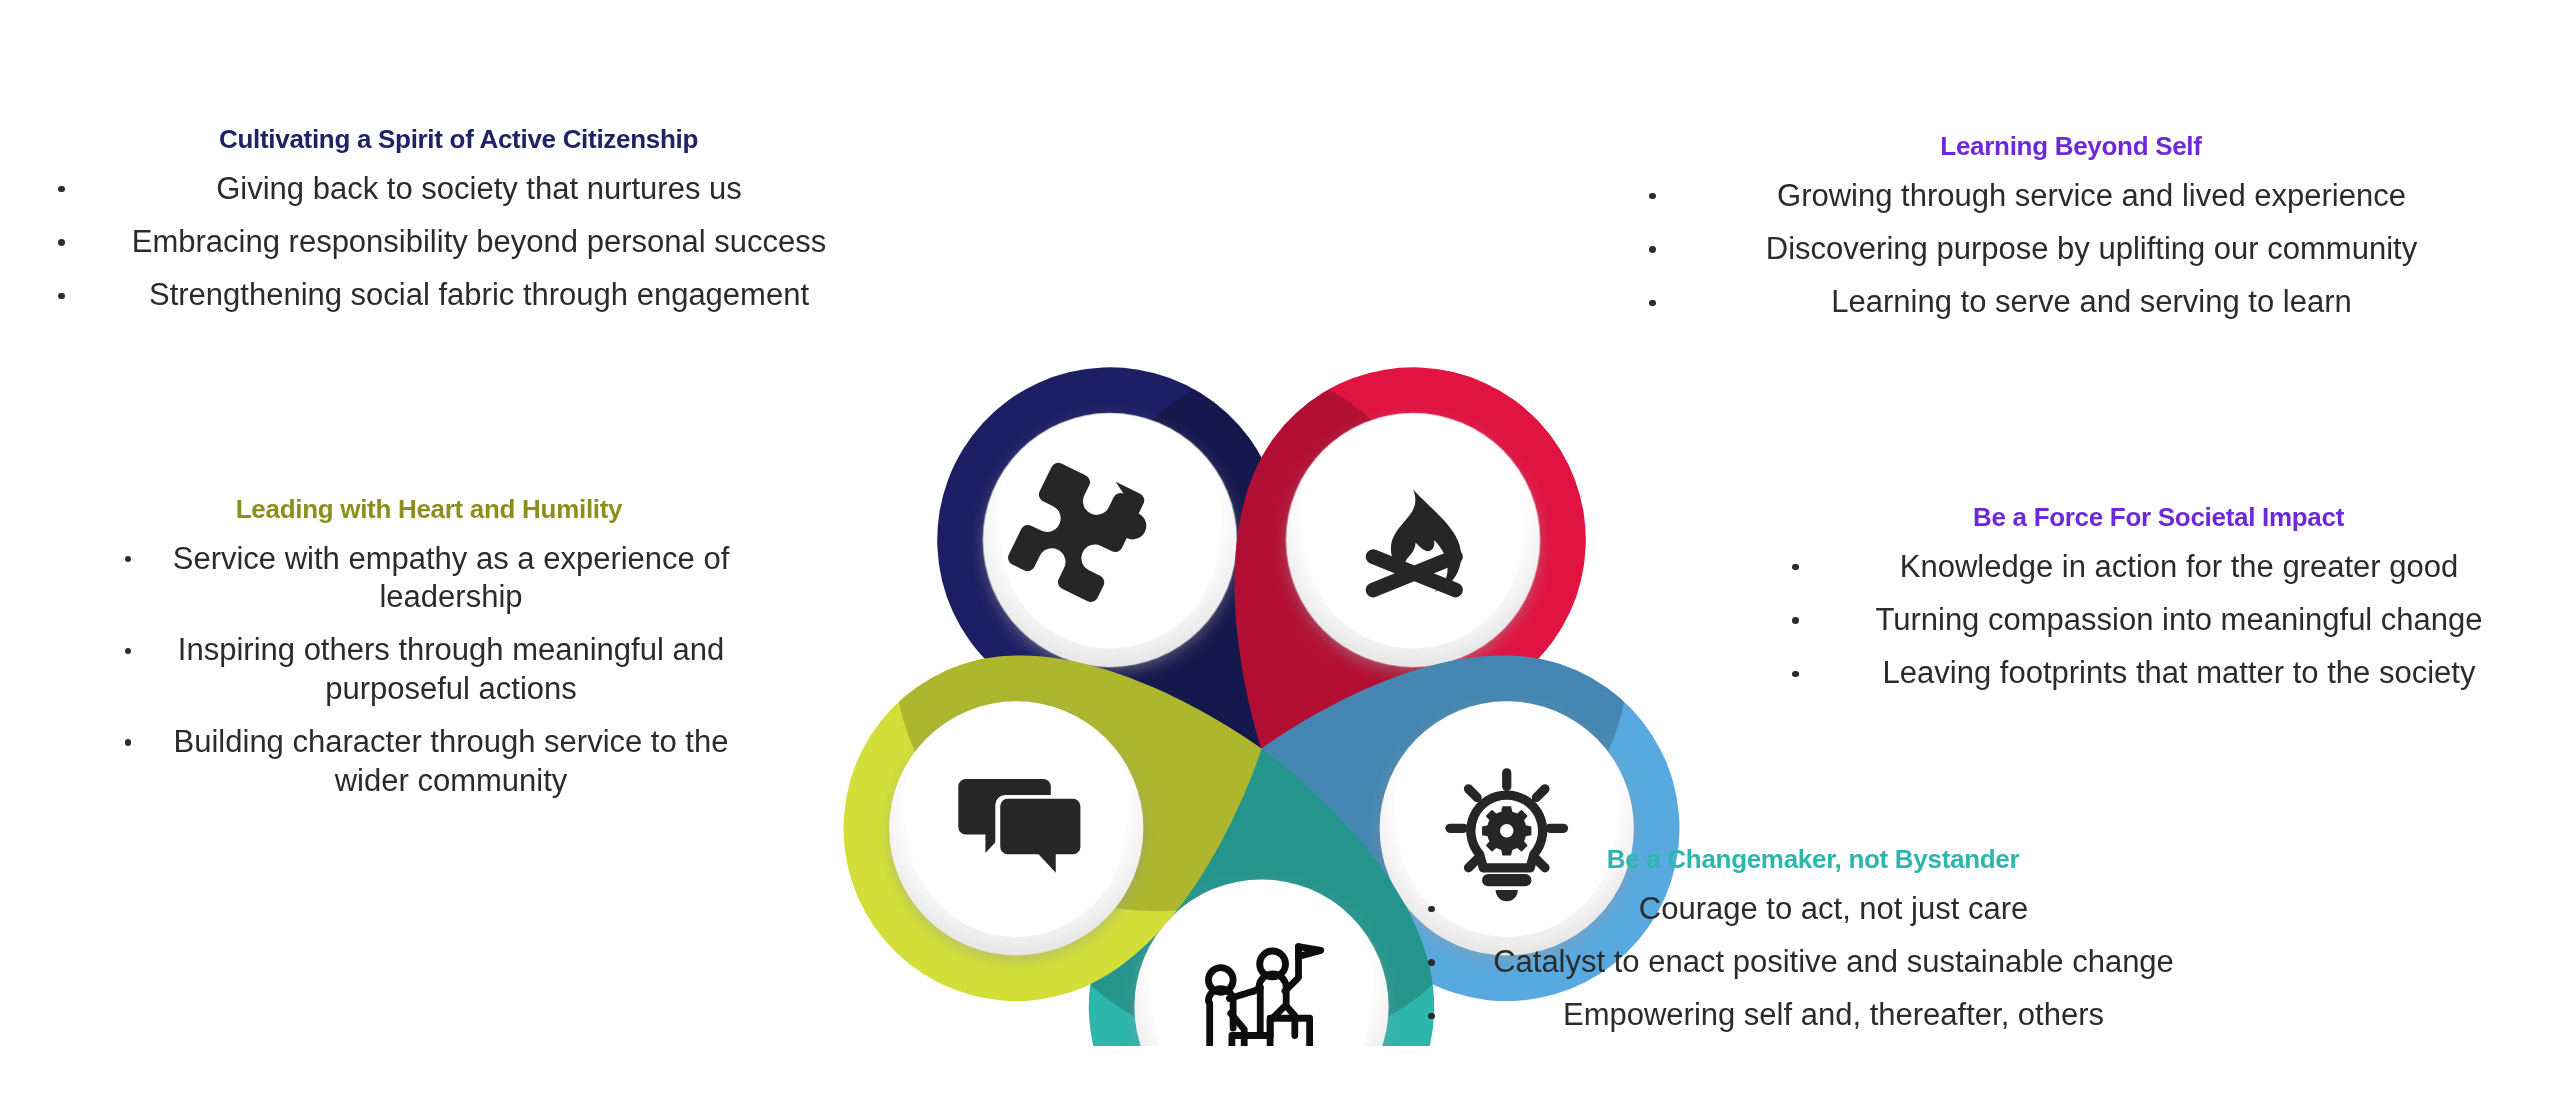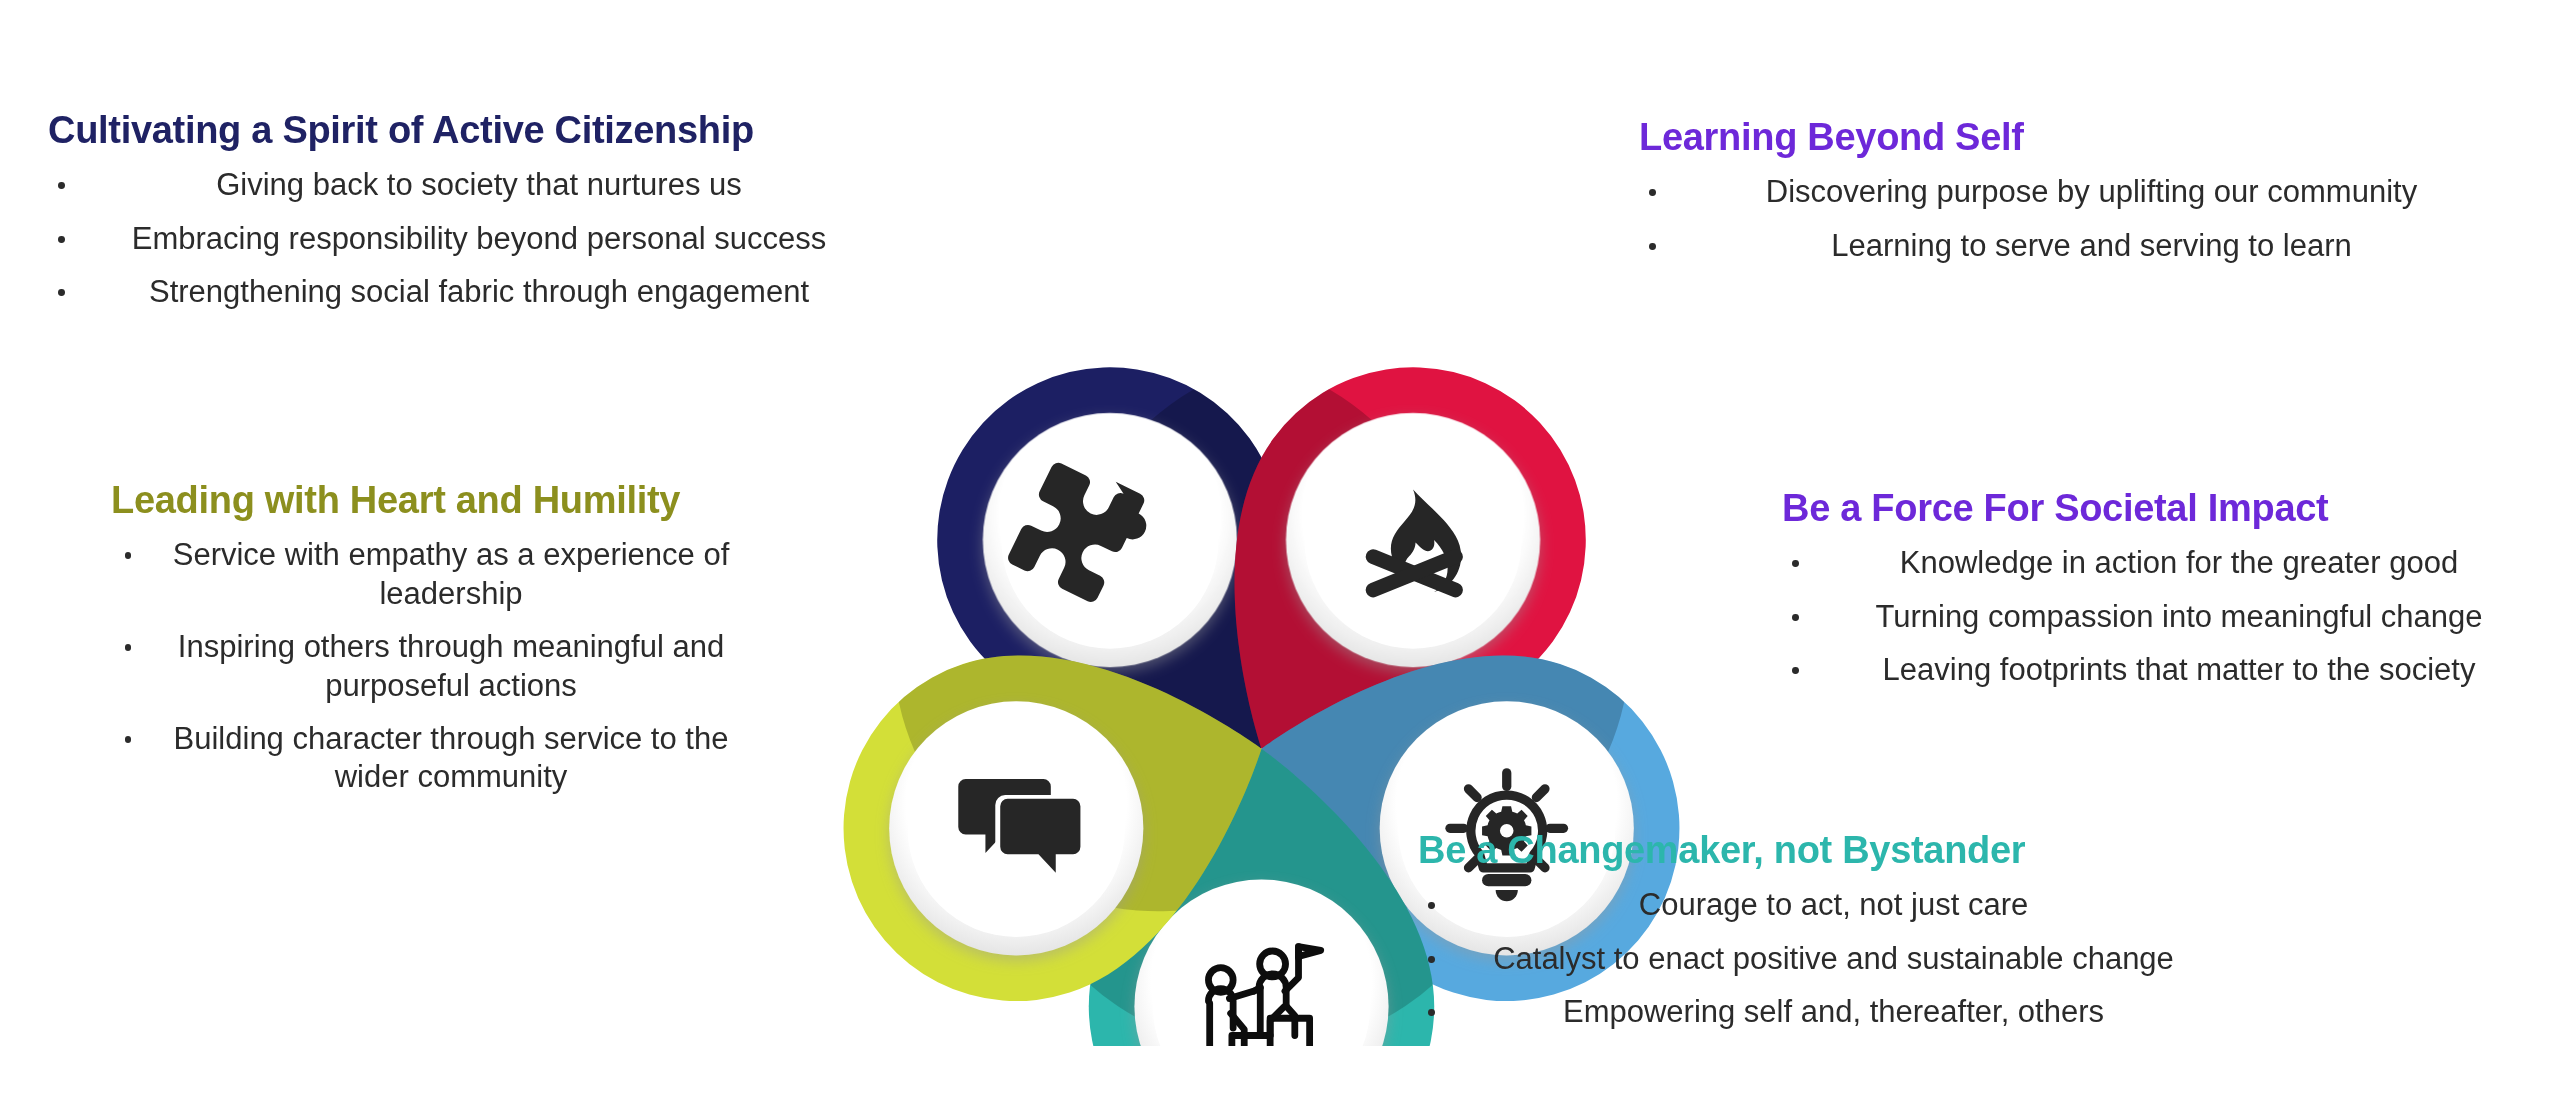--- a/index.html
+++ b/index.html
@@ -19,25 +19,26 @@
     background: #ffffff;
     overflow: hidden;
   }
 
   
   .block {
     position: absolute;
   }
   .block-heading {
     font-weight: bold;
-    font-size: 38px;
+    font-size: 26px;
     line-height: 1.06;
     letter-spacing: -0.3px;
-    margin: 0 0 16px 0;
+    margin: 16px 0 16px 0;
     white-space: nowrap;
+    text-align: center;
   }
   .block ul {
     list-style: none;
     margin: 0;
     padding: 0;
   }
   .block li {
     position: relative;
     font-size: 31px;
     line-height: 1.24;
@@ -224,20 +225,21 @@
     <ul>
       <li><span class="bullet"></span><span>Giving back to society that nurtures us</span></li>
       <li><span class="bullet"></span><span>Embracing responsibility beyond personal success</span></li>
       <li><span class="bullet"></span><span>Strengthening social fabric through engagement</span></li>
     </ul>
   </div>
 
   <div class="block" id="block-learning">
     <div class="block-heading" style="color:#6d28d9">Learning Beyond Self</div>
     <ul>
+      <li><span class="bullet"></span><span>Growing through service and lived experience</span></li>
       <li><span class="bullet"></span><span>Discovering purpose by uplifting our community</span></li>
       <li><span class="bullet"></span><span>Learning to serve and serving to learn</span></li>
     </ul>
   </div>
 
   <div class="block" id="block-leading">
     <div class="block-heading" style="color:#8c8f1e">Leading with Heart and Humility</div>
     <ul>
       <li><span class="bullet"></span><span>Service with empathy as a experience of leadership</span></li>
       <li><span class="bullet"></span><span>Inspiring others through meaningful and purposeful actions</span></li>

